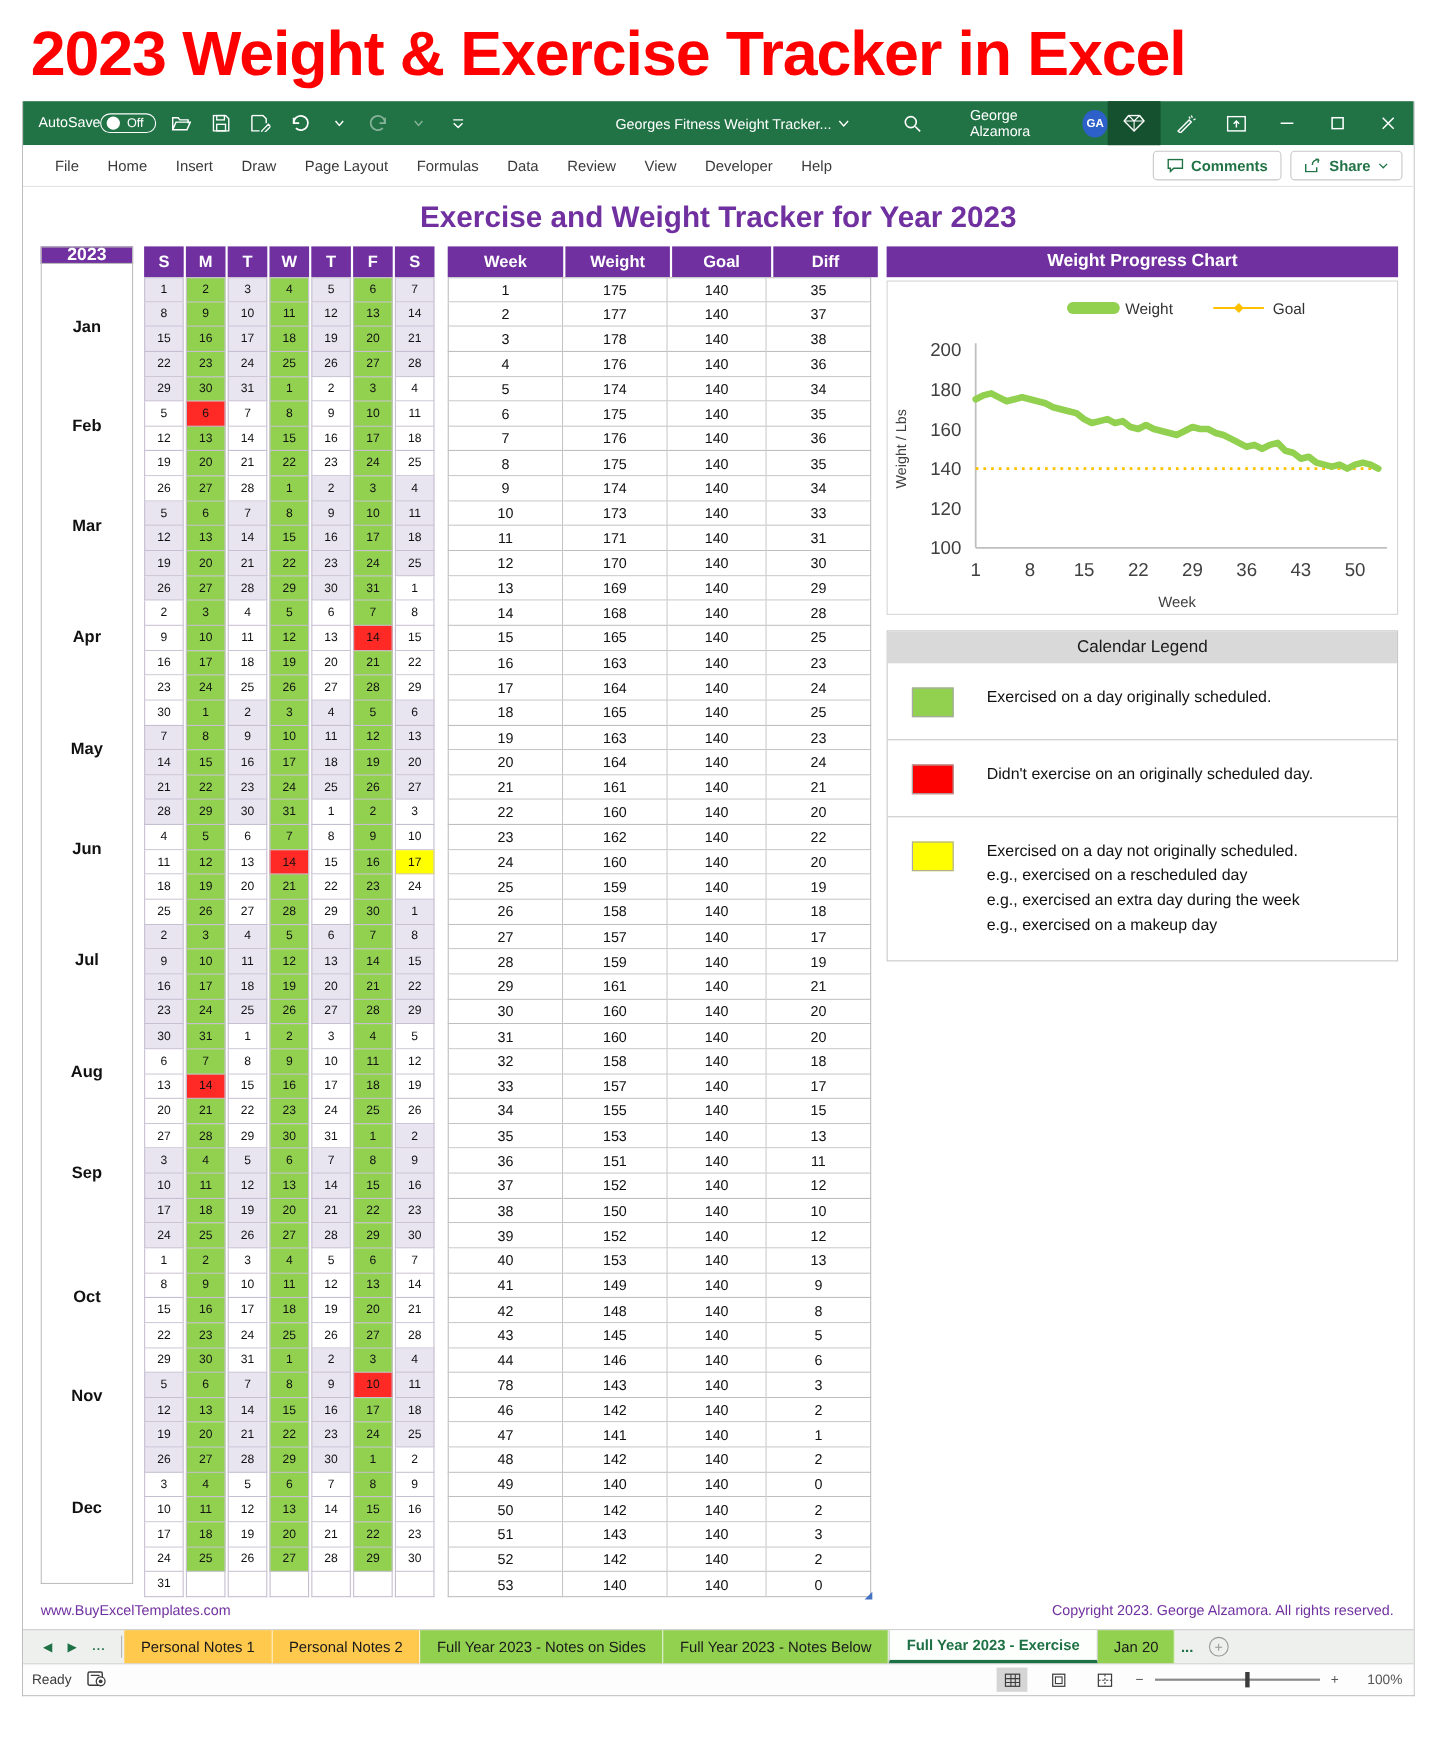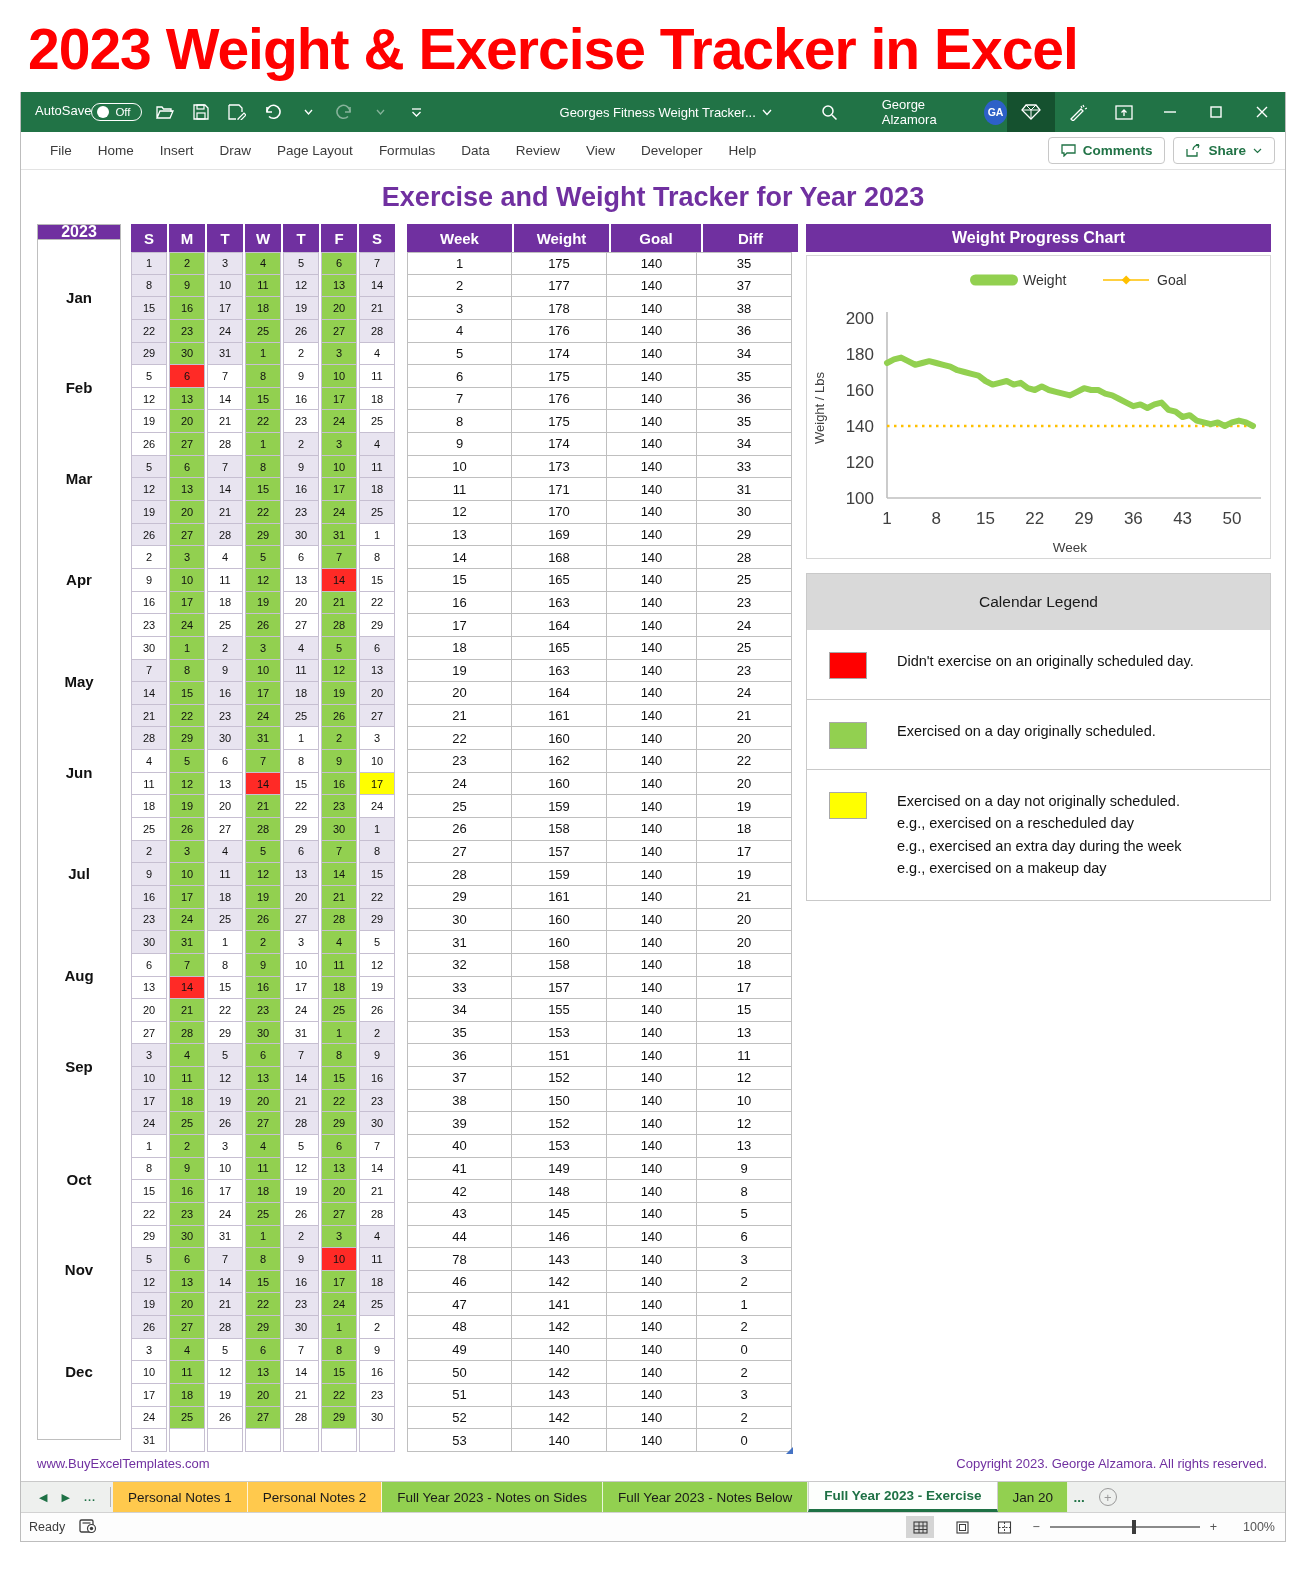--- a/index.html
+++ b/index.html
@@ -70,21 +70,21 @@
   .wk-cell.r0 { border-top:1px solid #bfbfbf; }
   .sel-handle { position:absolute; right:-1px; bottom:-2px; width:0; height:0; border-left:7px solid transparent; border-bottom:7px solid #4472C4; }
 
   
   .rightcol { width:465px; }
   .chart-hdr { height:28px; font-size:16px; }
   .chart-box { border:1px solid #d6d6d6; background:#fff; margin-top:3px; }
   .chart-box svg { display:block; }
 
   .leg { margin-top:14px; border:1px solid #c9c9c9; }
-  .leg-hdr { height:56px; background:#D9D9D9; color:#1a1a1a; display:flex; align-items:center; justify-content:center; font-size:15.5px; }
+  .leg-hdr { height:29px; background:#D9D9D9; color:#1a1a1a; display:flex; align-items:center; justify-content:center; font-size:15.5px; }
   .leg-row { display:flex; align-items:flex-start; padding:20px 0 20px 22px; border-top:1px solid #c9c9c9; }
   .leg-row:first-of-type { border-top:none; }
   .leg-swatch { width:38px; height:27px; border:1px solid #a8a8a8; flex:0 0 auto; margin-top:2px; }
   .leg-text { margin-left:30px; font-size:14.5px; color:#111; line-height:1.55; }
 
   .sheet-footer { position:absolute; left:16px; right:18px; bottom:10px; display:flex; justify-content:space-between; font-size:13px; color:#7030A0; }
   .sheet-footer .site { cursor:pointer; }
 
   
   .tabbar { height:31px; background:#eef0ee; border-top:1px solid #c9c9c9; display:flex; align-items:stretch; font-size:13.5px; }
@@ -927,29 +927,29 @@
               <line x1="296" y1="24" x2="342" y2="24" stroke="#FFC000" stroke-width="1.6"></line>
               <rect x="316" y="20.8" width="6.4" height="6.4" fill="#FFC000" transform="rotate(45 319.2 24)"></rect>
               <text x="350" y="29" font-size="14" fill="#333">Goal</text>
             </svg>
         </div>
 
         <div class="leg">
           <div class="leg-hdr">Calendar Legend</div>
           <div>
               <div class="leg-row">
+                <div class="leg-swatch" style="background: rgb(146, 208, 80);"></div>
+                <div class="leg-text">
+                  <div>Exercised on a day originally scheduled.</div>
+                </div>
+              </div>
+              <div class="leg-row">
                 <div class="leg-swatch" style="background: rgb(255, 0, 0);"></div>
                 <div class="leg-text">
                   <div>Didn't exercise on an originally scheduled day.</div>
-                </div>
-              </div>
-              <div class="leg-row">
-                <div class="leg-swatch" style="background: rgb(146, 208, 80);"></div>
-                <div class="leg-text">
-                  <div>Exercised on a day originally scheduled.</div>
                 </div>
               </div>
               <div class="leg-row">
                 <div class="leg-swatch" style="background: rgb(255, 255, 0);"></div>
                 <div class="leg-text">
                   <div>Exercised on a day not originally scheduled.</div>
                   <div>e.g., exercised on a rescheduled day</div>
                   <div>e.g., exercised an extra day during the week</div>
                   <div>e.g., exercised on a makeup day</div>
                 </div>

